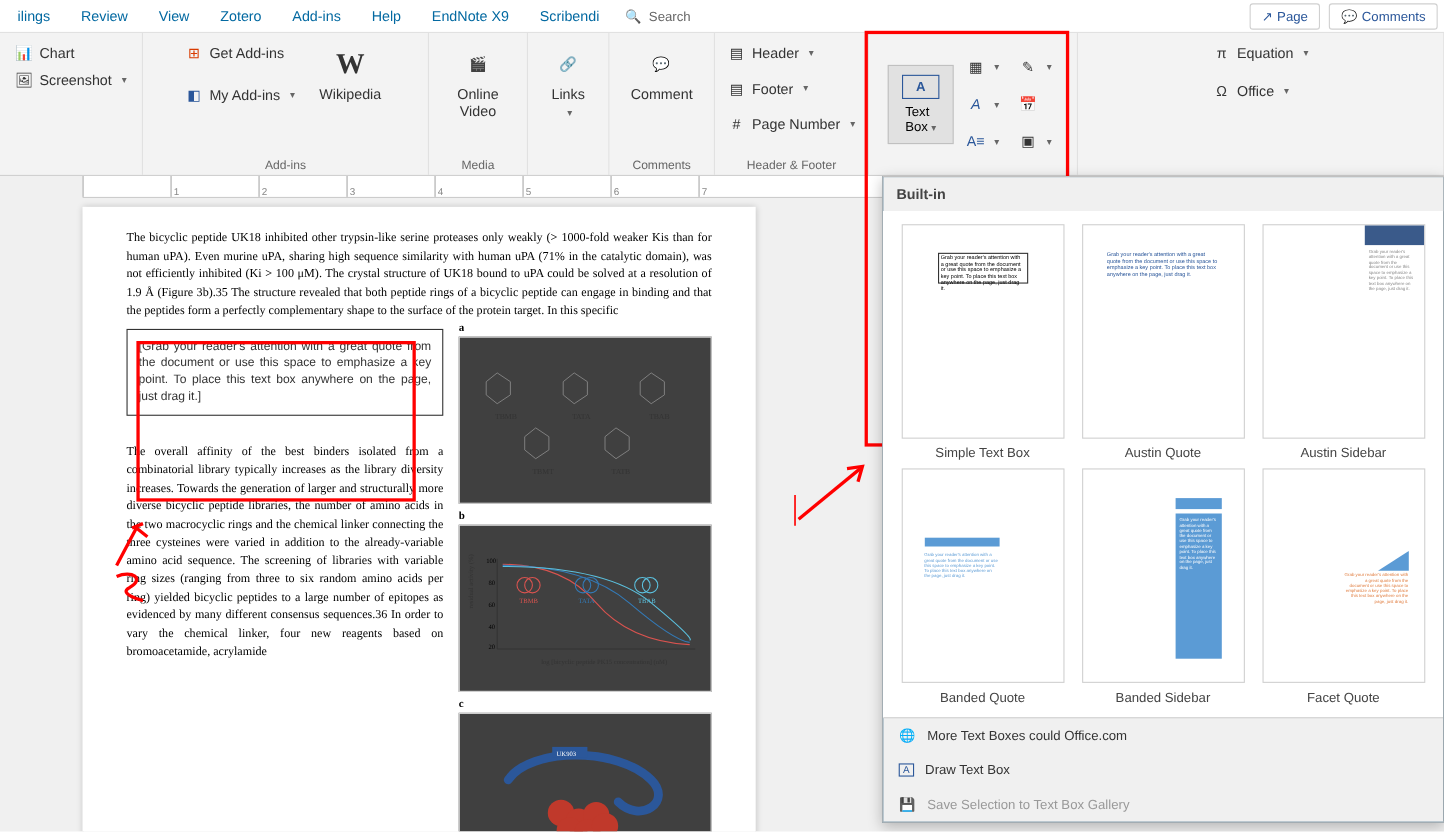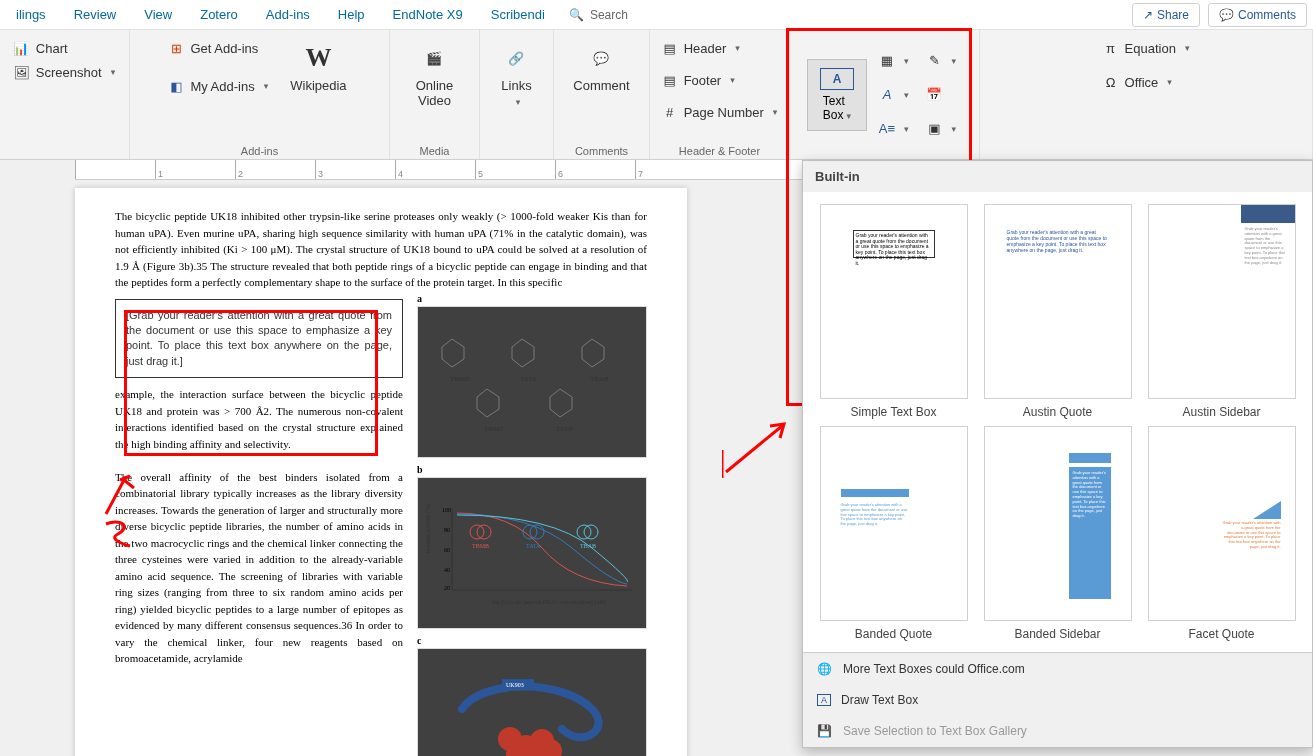--- a/index.html
+++ b/index.html
@@ -280,21 +280,21 @@
   <div class="tab">Help</div>
   <div class="tab">EndNote X9</div>
   <div class="tab">Scribendi</div>
   <div class="search">
     <span>🔍</span>
     <span>Search</span>
   </div>
   <div class="right">
     <div class="share-btn">
       <span>↗</span>
-      <span>Share</span>
+      <span>Page</span>
     </div>
     <div class="comments-btn">
       <span>💬</span>
       <span>Comments</span>
     </div>
   </div>
 </div>
 
 <div class="ribbon">
 
@@ -447,21 +447,20 @@
     <div class="tick">5</div>
     <div class="tick">6</div>
     <div class="tick">7</div>
   </div>
 
   <div class="page">
     <p style="text-align:justify">The bicyclic peptide UK18 inhibited other trypsin-like serine proteases only weakly (&gt; 1000-fold weaker Kis than for human uPA). Even murine uPA, sharing high sequence similarity with human uPA (71% in the catalytic domain), was not efficiently inhibited (Ki &gt; 100 μM). The crystal structure of UK18 bound to uPA could be solved at a resolution of 1.9 Å (Figure 3b).35 The structure revealed that both peptide rings of a bicyclic peptide can engage in binding and that the peptides form a perfectly complementary shape to the surface of the protein target. In this specific</p>
     <div class="two-col">
       <div class="col-l">
         <div class="quote-box">[Grab your reader's attention with a great quote from the document or use this space to emphasize a key point. To place this text box anywhere on the page, just drag it.]</div>
-        <p>example, the interaction surface between the bicyclic peptide UK18 and protein was &gt; 700 Å2. The numerous non-covalent interactions identified based on the crystal structure explained the high binding affinity and selectivity.</p>
         <br>
         <p>The overall affinity of the best binders isolated from a combinatorial library typically increases as the library diversity increases. Towards the generation of larger and structurally more diverse bicyclic peptide libraries, the number of amino acids in the two macrocyclic rings and the chemical linker connecting the three cysteines were varied in addition to the already-variable amino acid sequence. The screening of libraries with variable ring sizes (ranging from three to six random amino acids per ring) yielded bicyclic peptides to a large number of epitopes as evidenced by many different consensus sequences.36 In order to vary the chemical linker, four new reagents based on bromoacetamide, acrylamide</p>
       </div>
       <div class="col-r">
         <div style="font-weight:bold;font-size:10px">a</div>
         <div class="fig">
           <svg width="220" height="110" viewBox="0 0 220 110">
             <g stroke="#888" stroke-width="0.8" fill="none">
               <polygon points="20,20 30,12 42,20 42,32 30,40 20,32"></polygon>
               <polygon points="90,20 100,12 112,20 112,32 100,40 90,32"></polygon>

